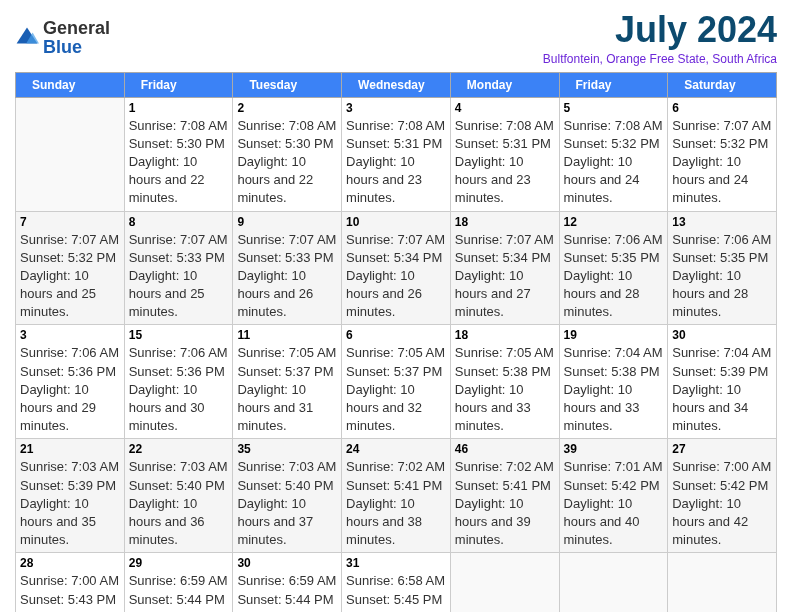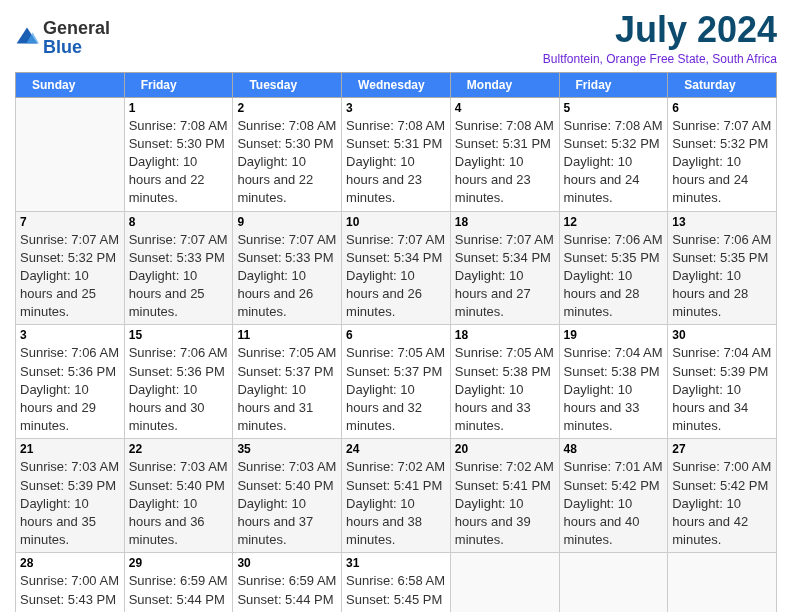--- a/index.html
+++ b/index.html
@@ -222,25 +222,25 @@
         </td>
         <td>
           <span class="day-number">35</span>
           <div class="day-info">Sunrise: 7:03 AM<br>Sunset: 5:40 PM<br>Daylight: 10 hours and 37 minutes.</div>
         </td>
         <td>
           <span class="day-number">24</span>
           <div class="day-info">Sunrise: 7:02 AM<br>Sunset: 5:41 PM<br>Daylight: 10 hours and 38 minutes.</div>
         </td>
         <td>
-          <span class="day-number">20</span>
+          <span class="day-number">46</span>
           <div class="day-info">Sunrise: 7:02 AM<br>Sunset: 5:41 PM<br>Daylight: 10 hours and 39 minutes.</div>
         </td>
         <td>
-          <span class="day-number">48</span>
+          <span class="day-number">39</span>
           <div class="day-info">Sunrise: 7:01 AM<br>Sunset: 5:42 PM<br>Daylight: 10 hours and 40 minutes.</div>
         </td>
         <td>
           <span class="day-number">27</span>
           <div class="day-info">Sunrise: 7:00 AM<br>Sunset: 5:42 PM<br>Daylight: 10 hours and 42 minutes.</div>
         </td>
       </tr>
       <tr>
         <td>
           <span class="day-number">28</span>

